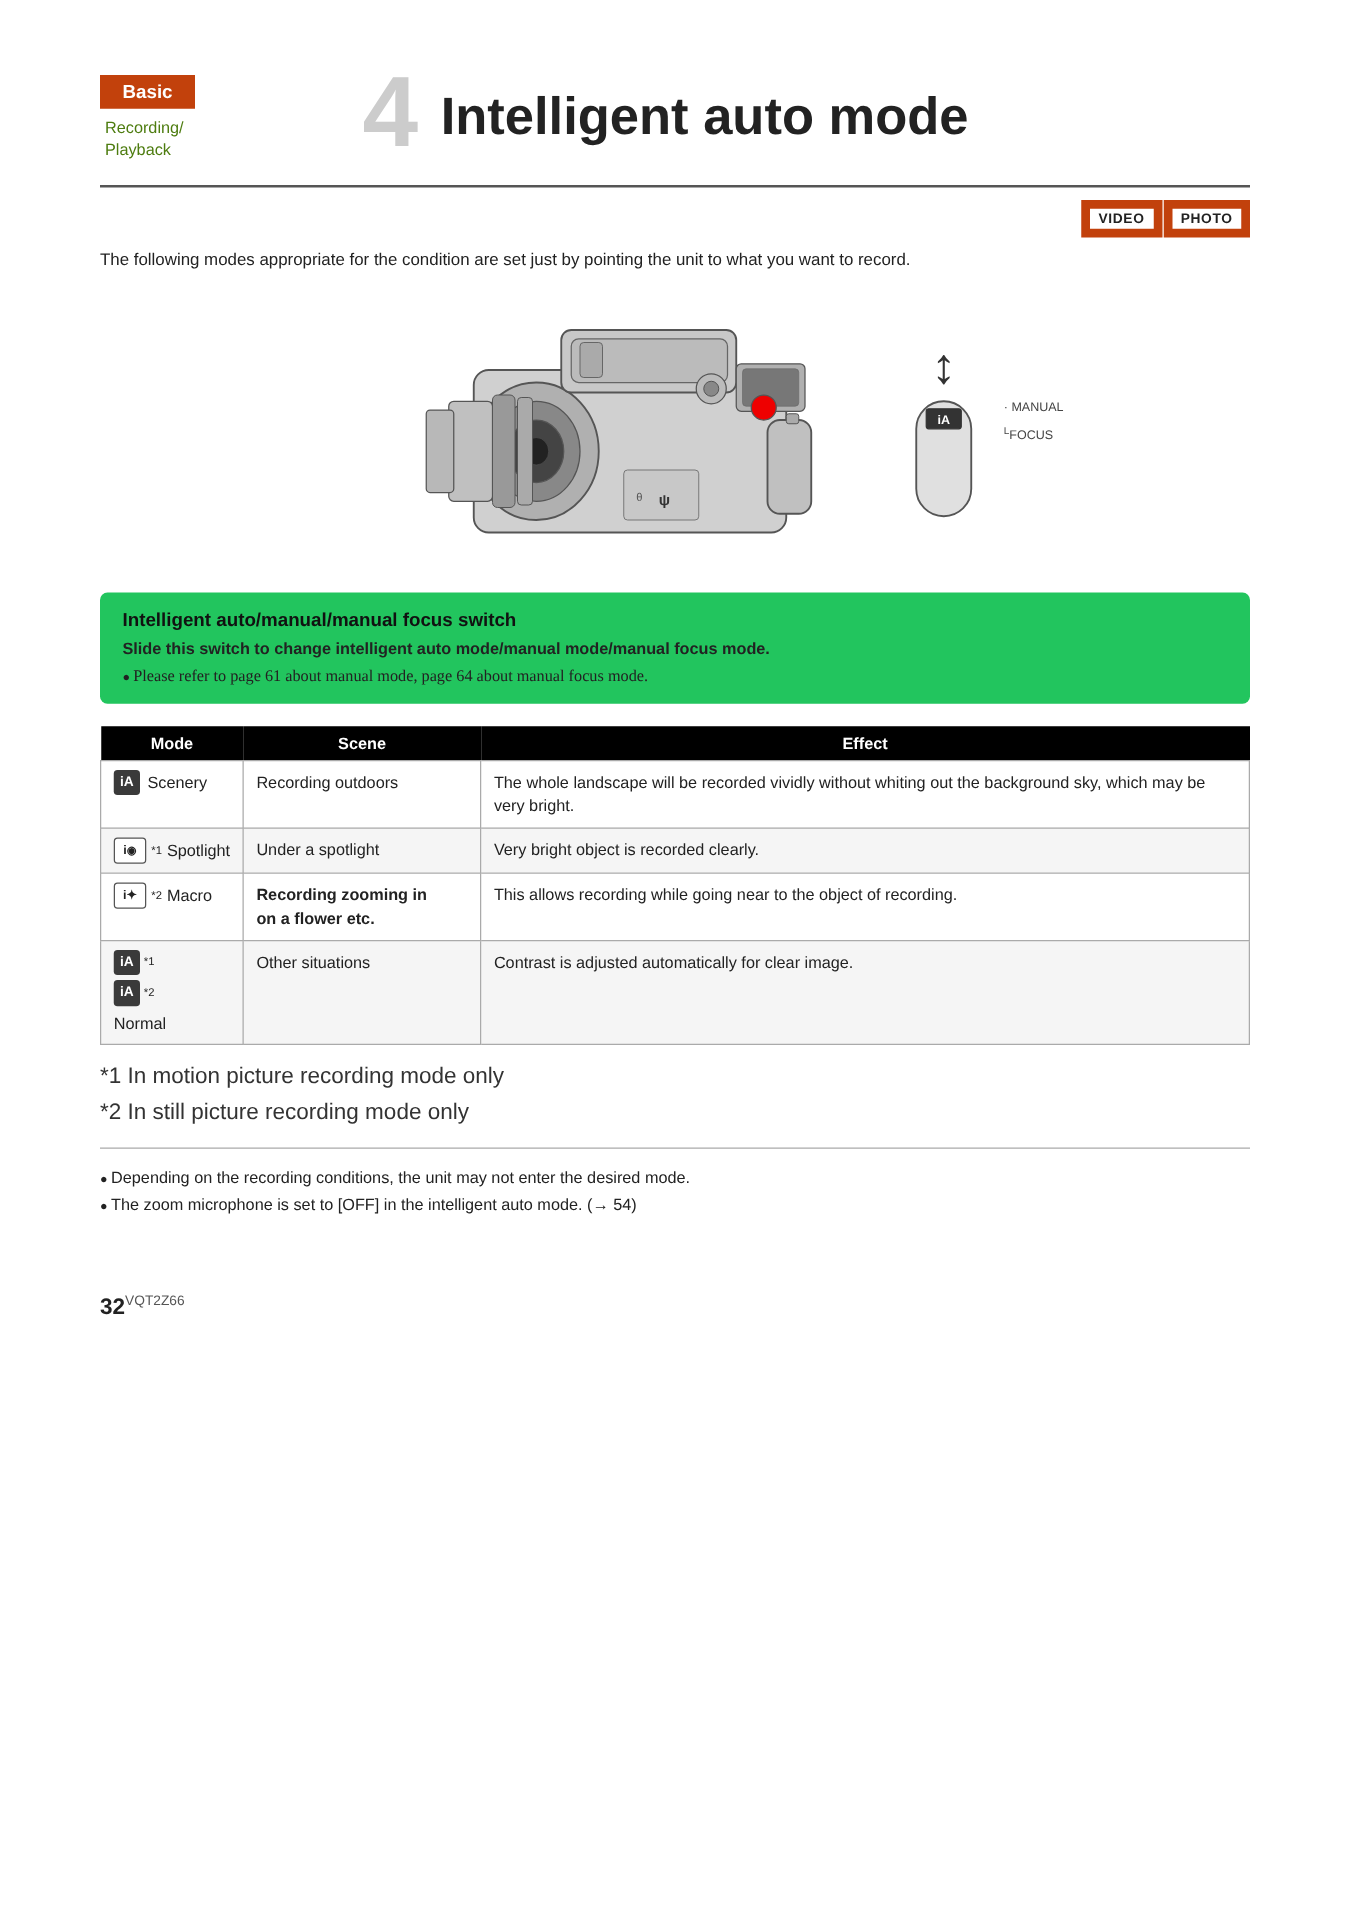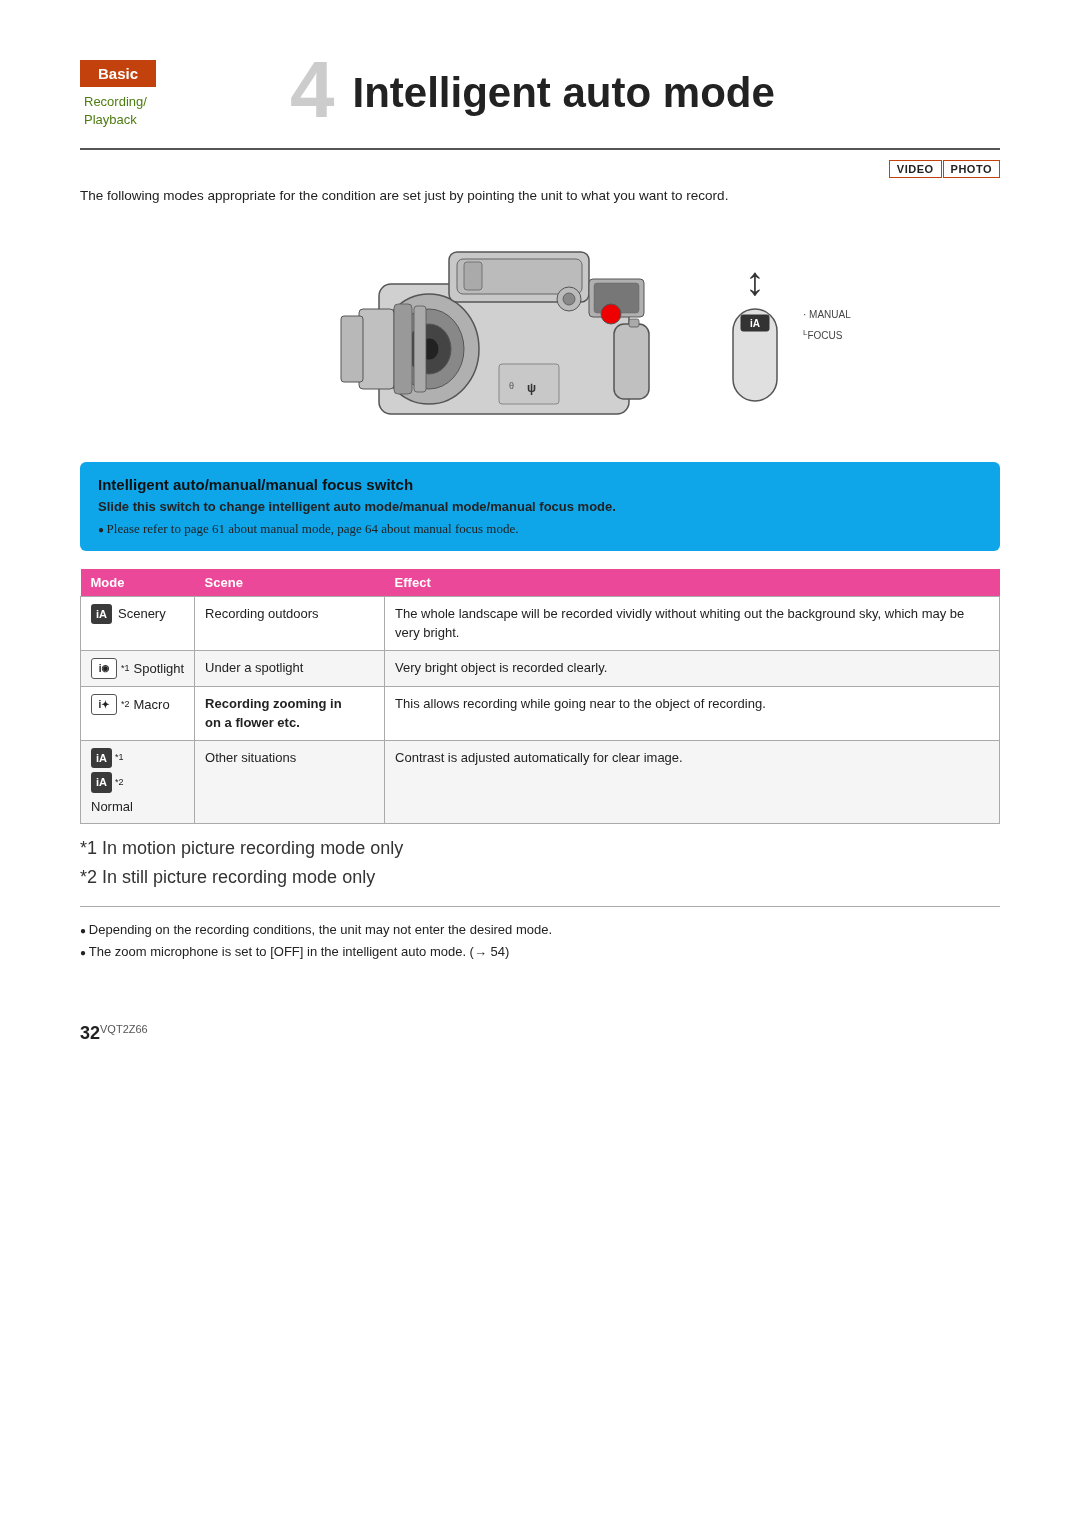--- a/index.html
+++ b/index.html
@@ -60,21 +60,21 @@
       margin-bottom: 10px;
       margin-top: 2px;
     }
     
     .video-photo-row {
       display: flex;
       justify-content: flex-end;
       margin-bottom: 8px;
     }
     .badge {
-      border: 1px solid #c2410c;
+      border: 7px solid #c2410c;
       font-size: 11px;
       font-weight: bold;
       padding: 2px 7px;
       margin-left: 1px;
       letter-spacing: 0.5px;
     }
     .intro-text {
       font-size: 13.5px;
       color: #222;
       margin-bottom: 18px;
@@ -83,21 +83,21 @@
     
     .diagram-area {
       display: flex;
       justify-content: center;
       align-items: center;
       margin-bottom: 18px;
       position: relative;
     }
     
     .info-box {
-      background: #0ea5e9;
+      background: #22c55e;
       border-radius: 6px;
       padding: 14px 18px 12px 18px;
       margin-bottom: 18px;
     }
     .info-box-title {
       font-size: 15px;
       font-weight: bold;
       color: #111;
       margin-bottom: 6px;
     }
@@ -118,24 +118,24 @@
       font-size: 10px;
     }
     
     .mode-table {
       width: 100%;
       border-collapse: collapse;
       margin-bottom: 10px;
       font-size: 13px;
     }
     .mode-table th {
-      background: #ec4899;
+      background: #000000;
       color: #fff;
       padding: 6px 10px;
-      text-align: left;
+      text-align: center;
       font-size: 13px;
       font-weight: bold;
     }
     .mode-table td {
       border: 1px solid #aaa;
       padding: 7px 10px;
       vertical-align: top;
       line-height: 1.5;
     }
     .mode-table tr:nth-child(even) td {

